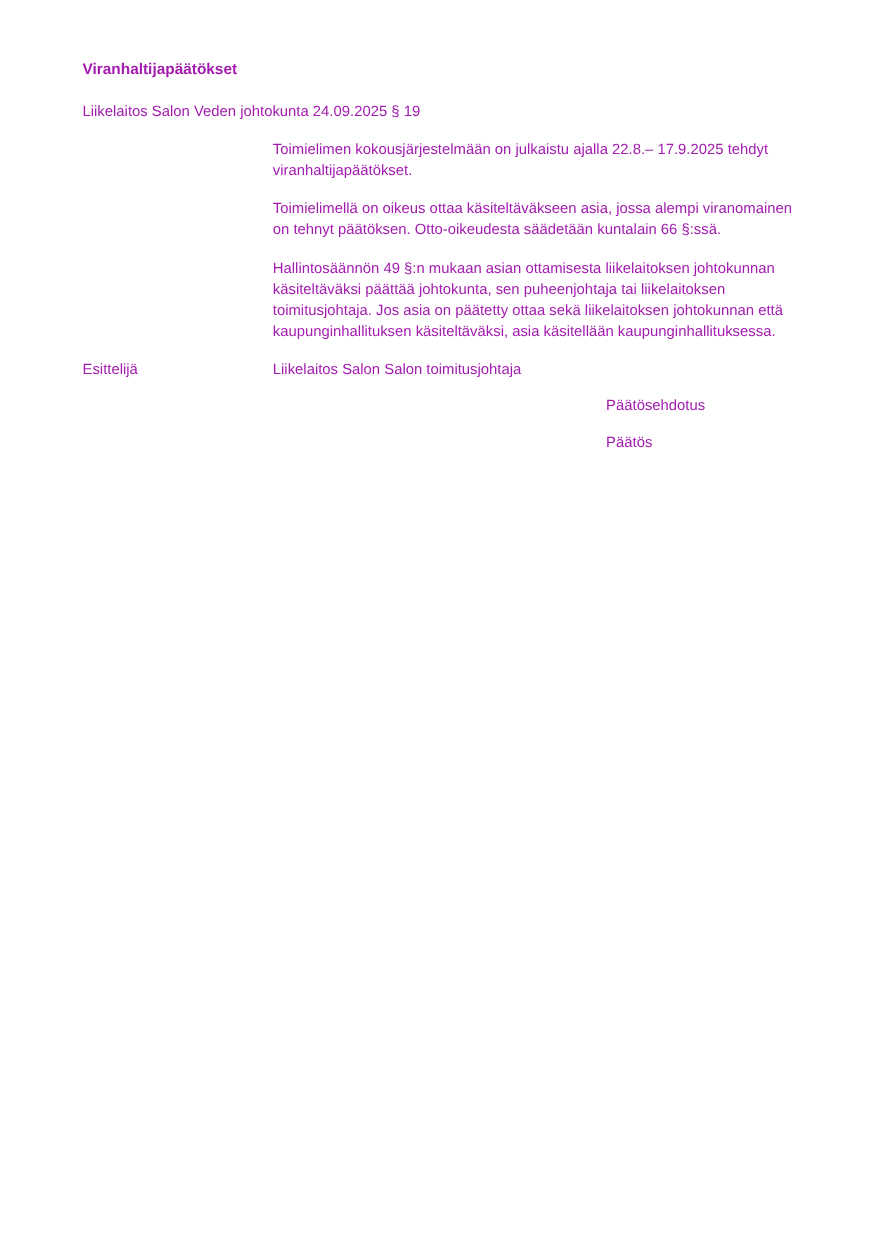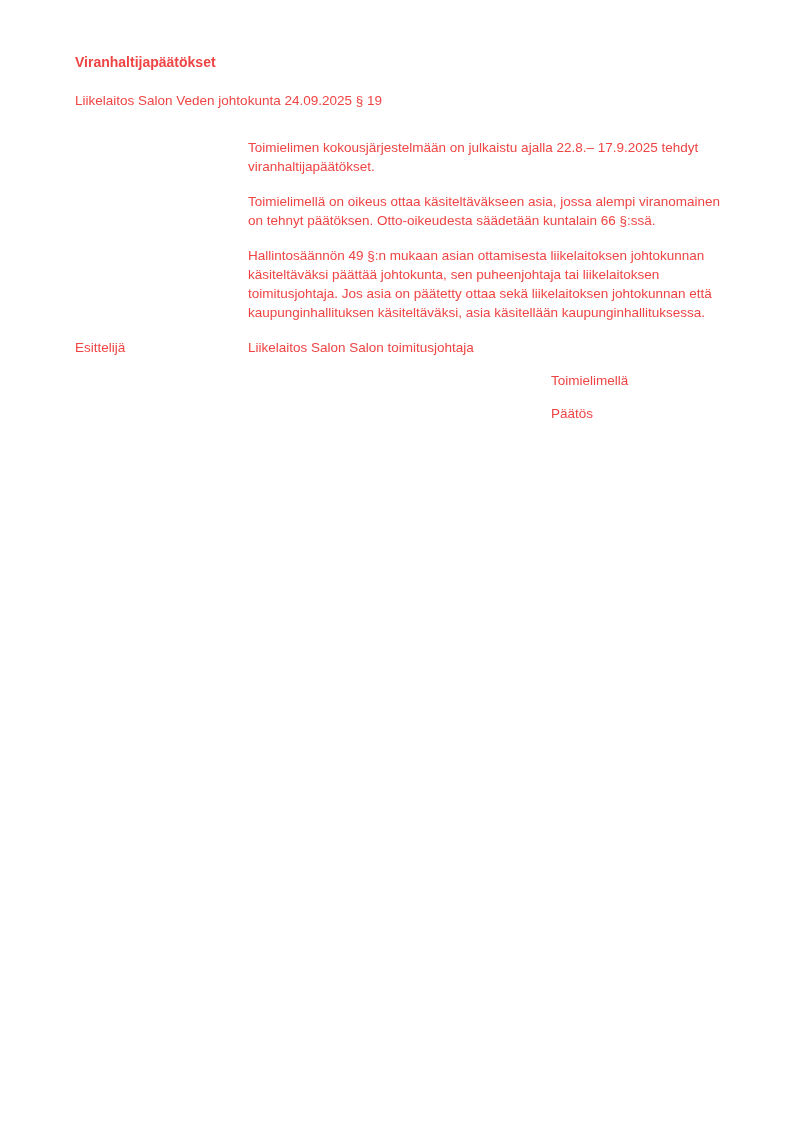--- a/index.html
+++ b/index.html
@@ -8,38 +8,38 @@
     background: #ffffff;
   }
   .page {
     position: relative;
     width: 794px;
     height: 1122px;
     background: #ffffff;
     box-sizing: border-box;
     padding: 53px 70px 0 75px;
     font-family: "Liberation Sans", sans-serif;
-    color: #ef4444;
+    color: #a21caf;
     overflow: hidden;
   }
   .doc-title {
     font-size: 14px;
     font-weight: bold;
     line-height: 19px;
     margin: 0;
   }
   .doc-subtitle {
     font-size: 13.5px;
     line-height: 19px;
     margin-top: 19px;
   }
   .body-block {
     margin-left: 173px;
     width: 478px;
-    margin-top: 28px;
+    margin-top: 16px;
     font-size: 13.5px;
     line-height: 19px;
   }
   .para {
     margin: 0 0 16px 0;
   }
   .sections {
     margin-top: 0;
     font-size: 13.5px;
     line-height: 19px;
@@ -73,21 +73,21 @@
   </div>
 
   <div class="sections">
 
     <div class="section-row">
       <div class="section-label">Esittelijä</div>
       <div class="section-content">Liikelaitos Salon Salon toimitusjohtaja</div>
     </div>
 
     <div class="section-row">
-      <div class="section-label">Toimielimellä</div>
+      <div class="section-label">Päätösehdotus</div>
     </div>
 
     <div class="section-row">
       <div class="section-label">Päätös</div>
     </div>
 
   </div>
 
 </div>
 

